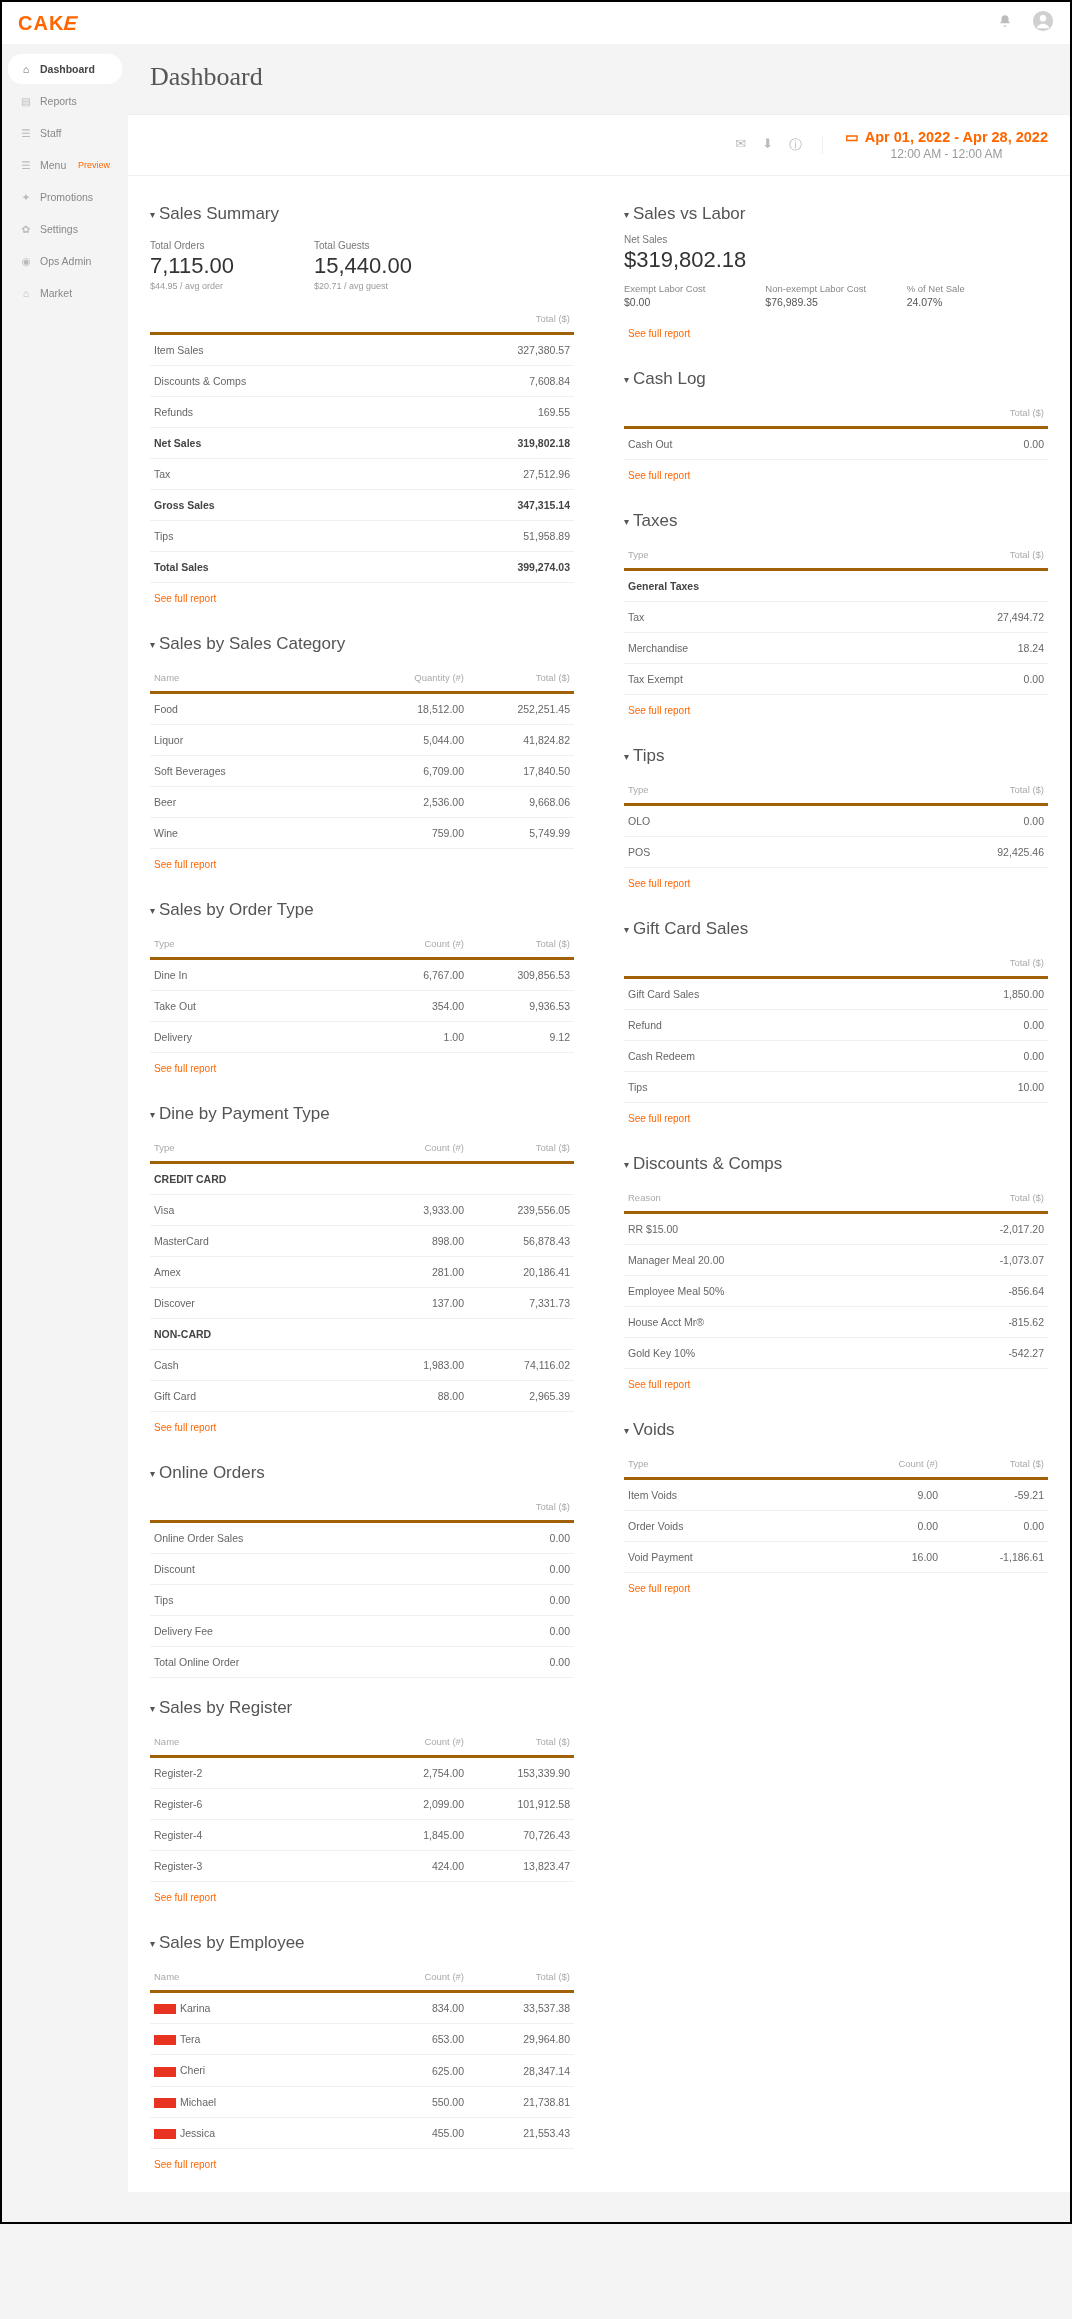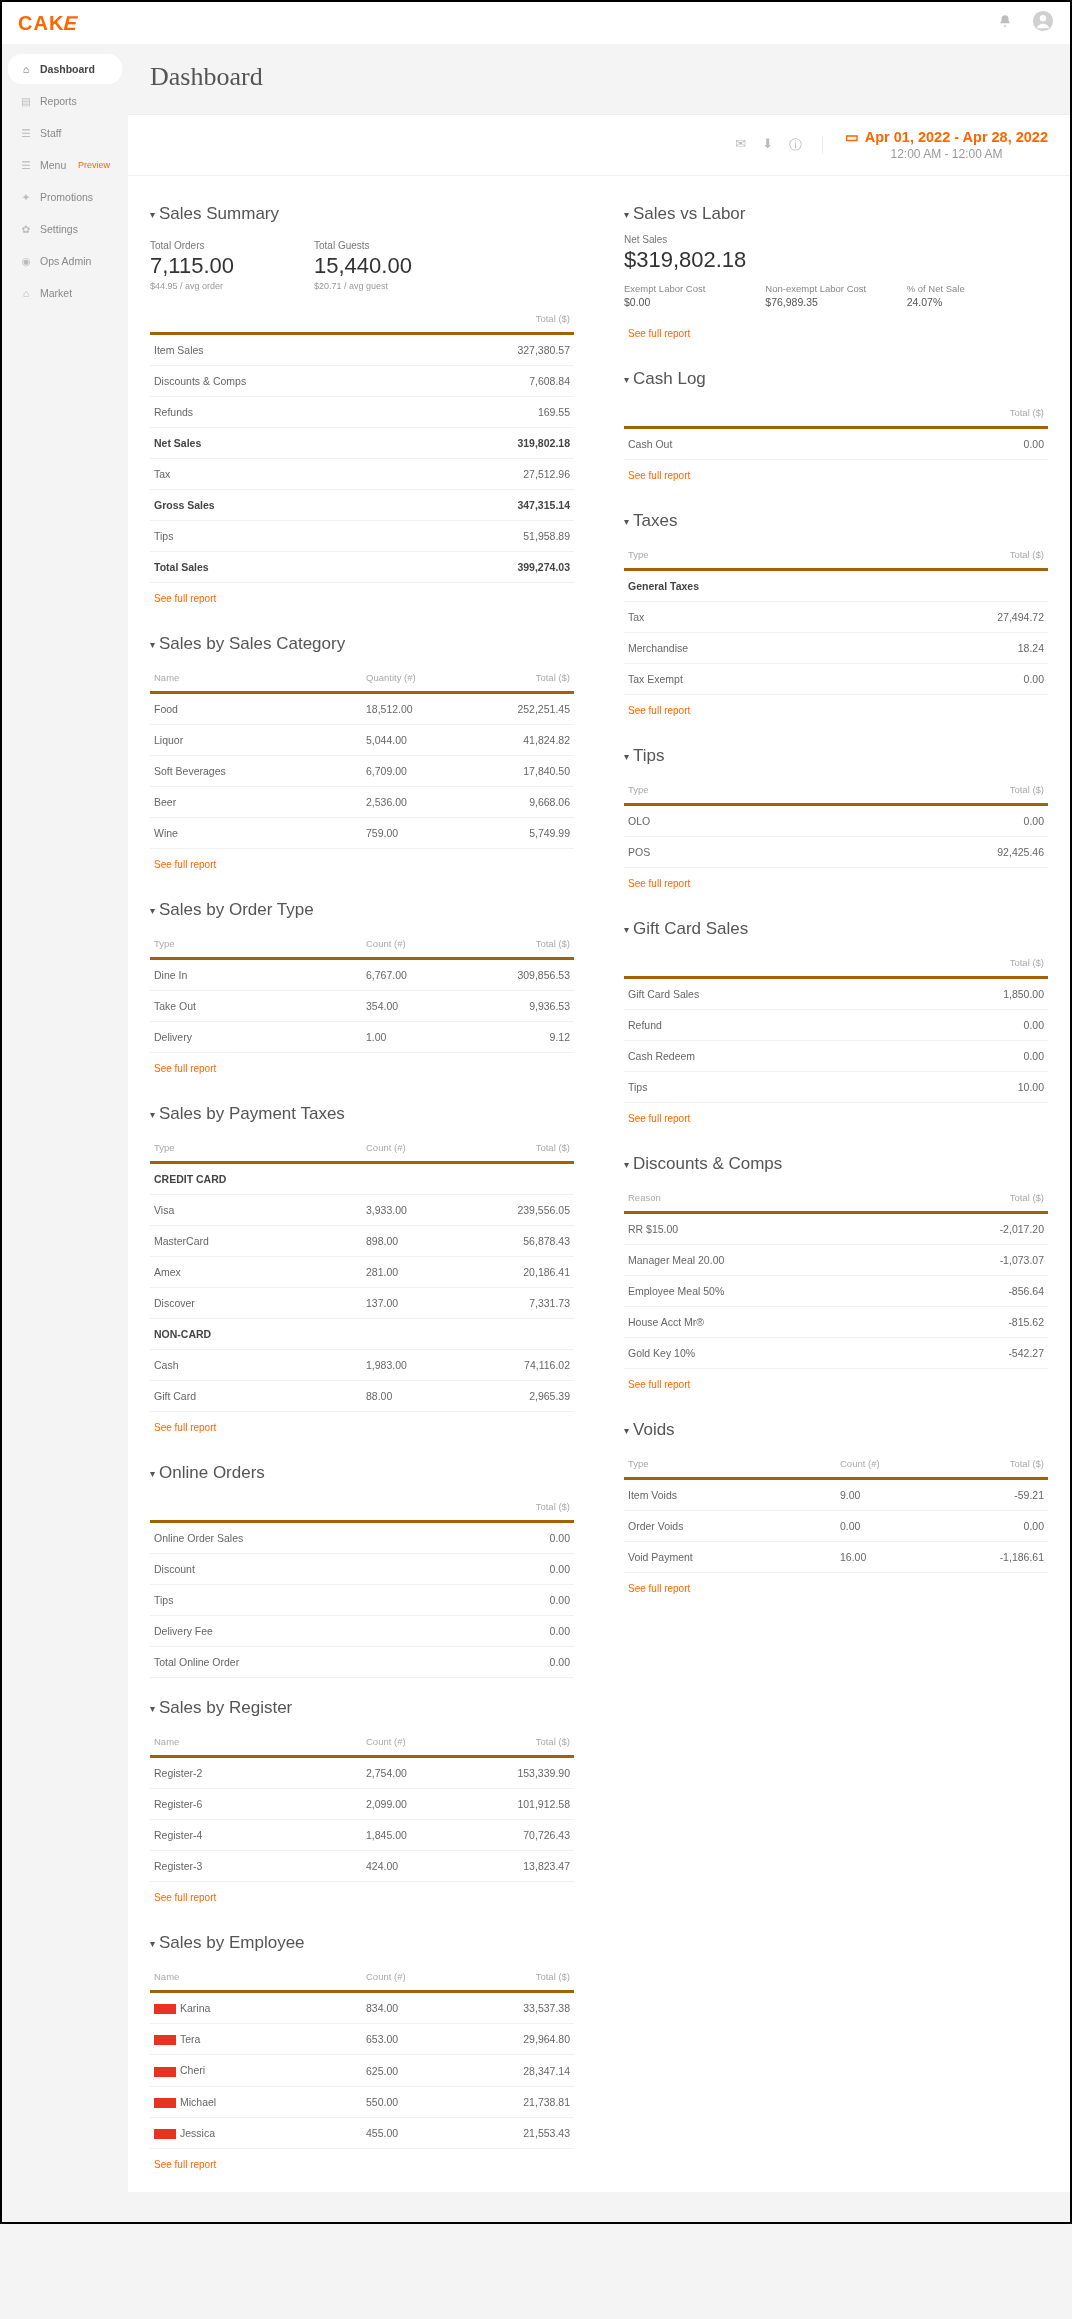--- a/index.html
+++ b/index.html
@@ -32,21 +32,21 @@
   .kpis { display:flex; gap:80px; padding: 6px 0 14px 0;}
   .kpi-label { font-size:10px; color:#777; margin-bottom:2px;}
   .kpi-val { font-size:22px; font-weight:400; color:#333;}
   .kpi-sub { font-size:9px; color:#999; margin-top:2px;}
   .stats3 { display:flex; padding:4px 0 10px;}
   .stat { flex:1;}
   .stat .l { font-size:9.5px; color:#888;}
   .stat .v { font-size:10.5px; color:#555; margin-top:2px;}
   table { width:100%; border-collapse: collapse; font-size:10.5px; table-layout:fixed;}
   th { text-align:left; font-weight:400; color:#aaa; font-size:9.5px; padding:8px 4px; border-bottom:3px solid #a16207; width:50%;}
-  th.r, td.r { text-align:left; width:25%;}
+  th.r, td.r { text-align:right; width:25%;}
   th.rr, td.rr { text-align:right; width:25%;}
   td { padding:9px 4px; border-bottom:1px solid #f0f0f0; color:#666;}
   tr.bold td { font-weight:600; color:#444;}
   tr.section td { font-weight:700; color:#444;}
   .see-report { color:#ff6600; font-size:10px; display:inline-block; padding:10px 4px; cursor:pointer;}
   .redblock { display:inline-block; background:#e83222; height:10px; width:22px; margin-right:4px; vertical-align:middle;}
   th.wide, td.wide{ width:60%;}
   th.rcol, td.rcol{ width:40%; text-align:right;}
 </style>
 </head>
@@ -254,21 +254,21 @@
                   <td>Delivery</td>
                   <td class="r">1.00</td>
                   <td class="rr">9.12</td>
                 </tr>
               </tbody>
           </table>
           <a class="see-report">See full report</a>
         </div>
 
         <div class="card">
-          <div class="card-title">Sales by Payment Taxes</div>
+          <div class="card-title">Dine by Payment Type</div>
           <table>
             <thead>
                 <tr>
                   <th>Type</th>
                   <th class="r">Count (#)</th>
                   <th class="rr">Total ($)</th>
                 </tr>
               </thead>
             <tbody id="tbl-pay">
                 <tr class="section">

